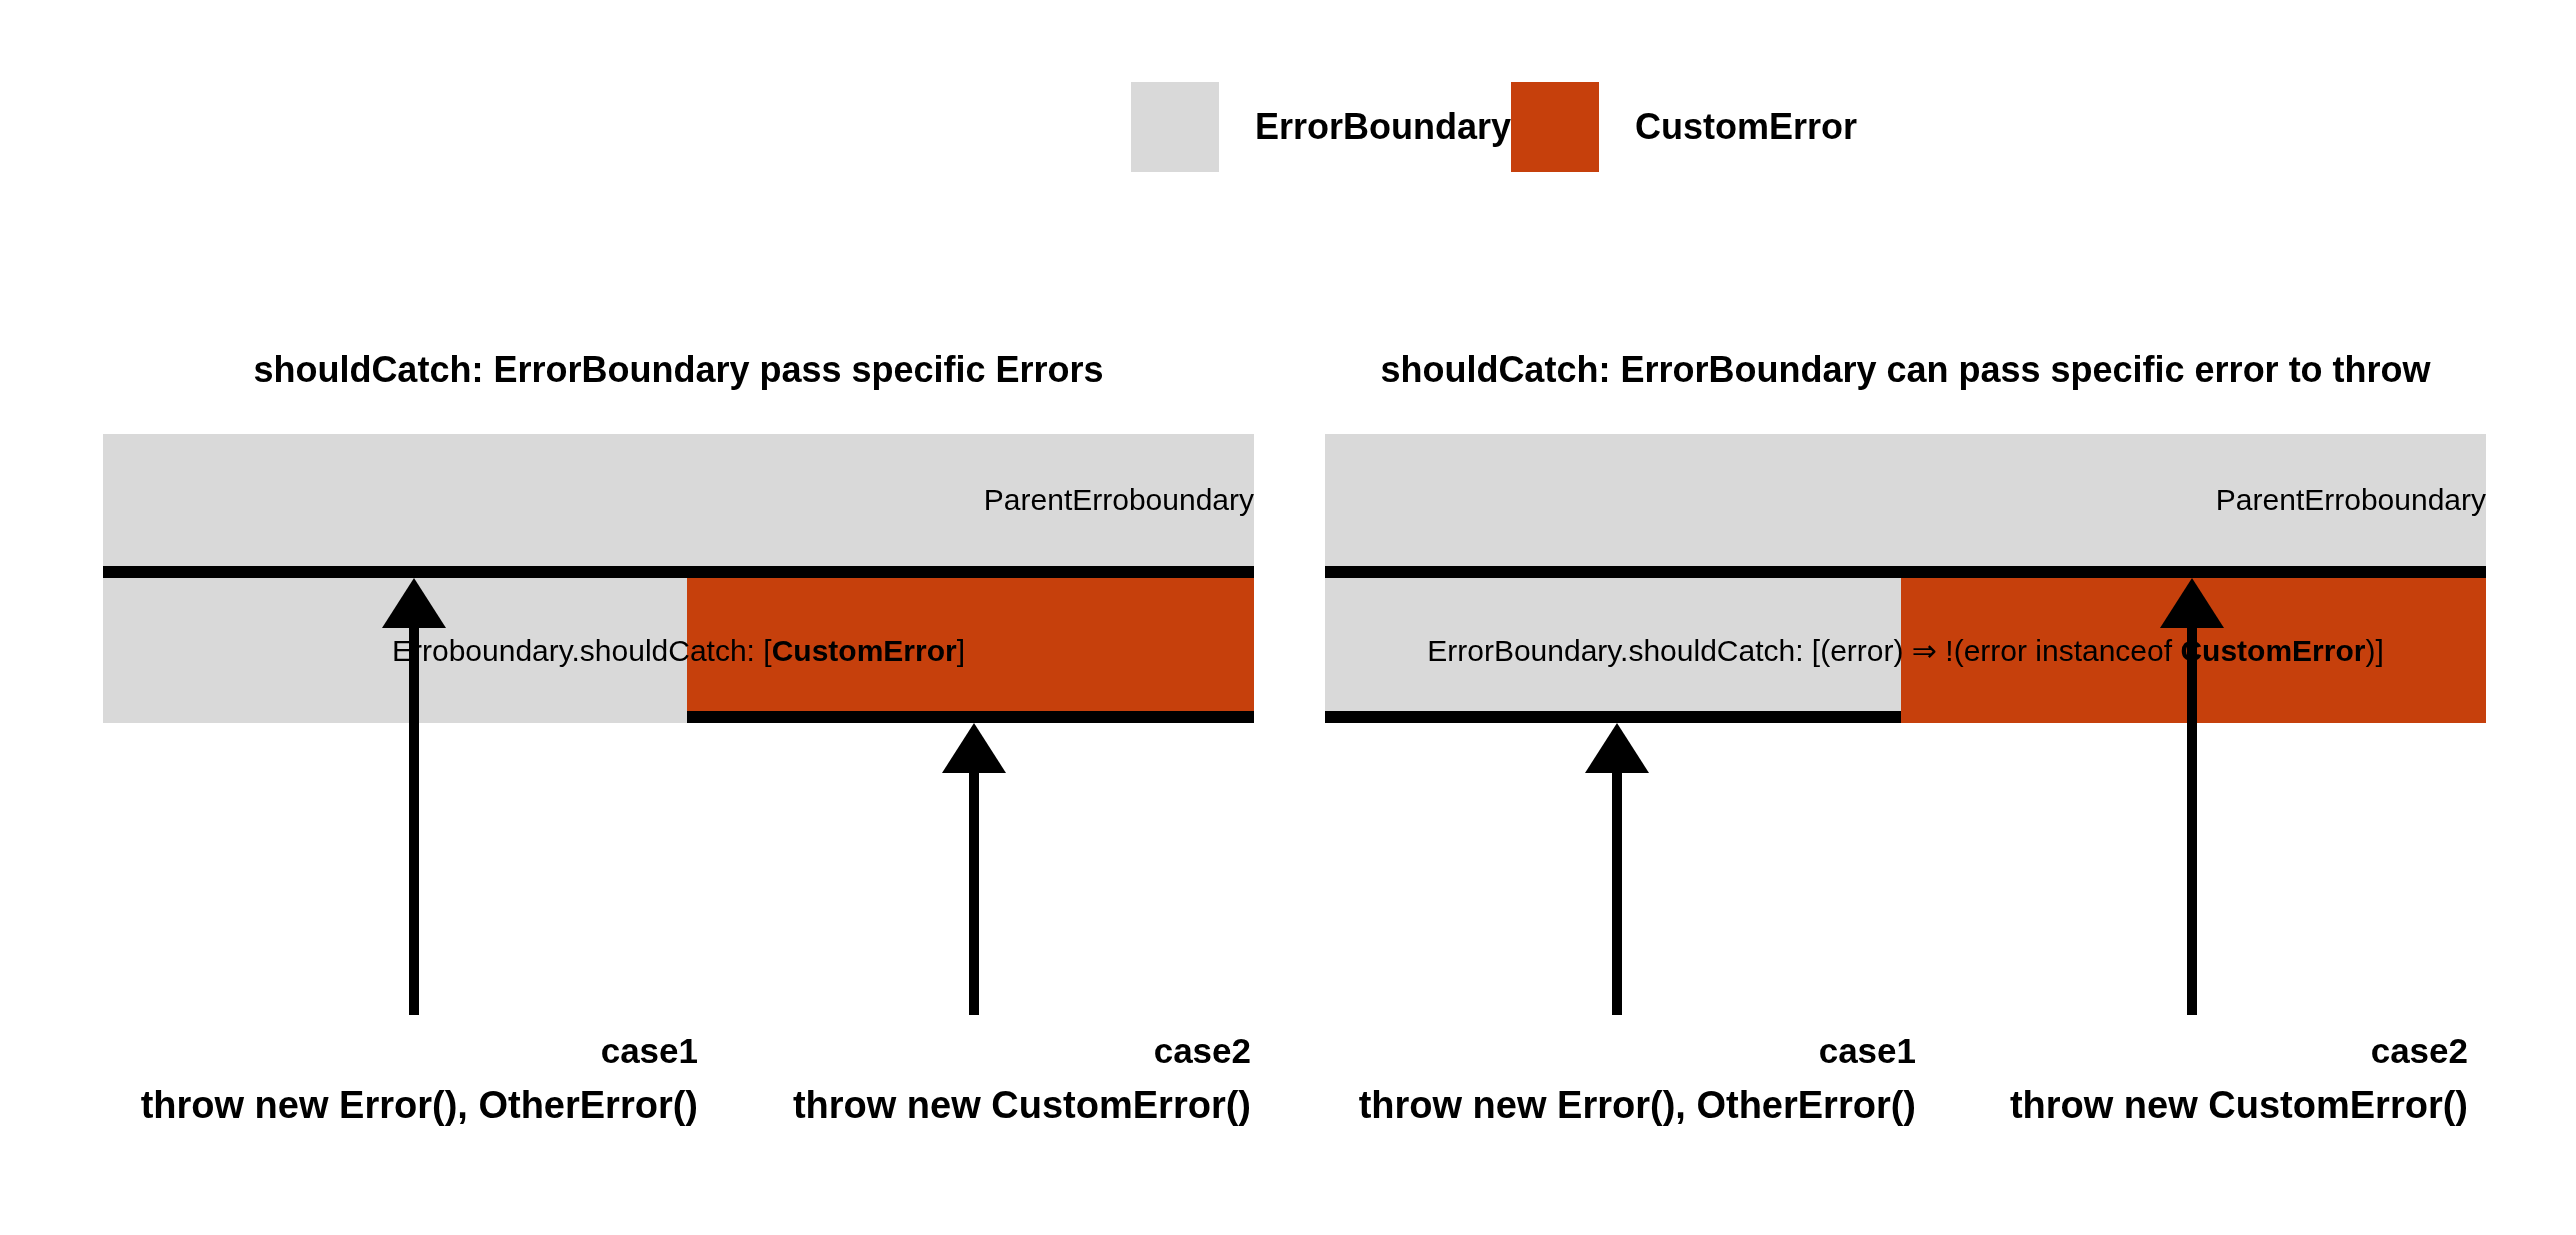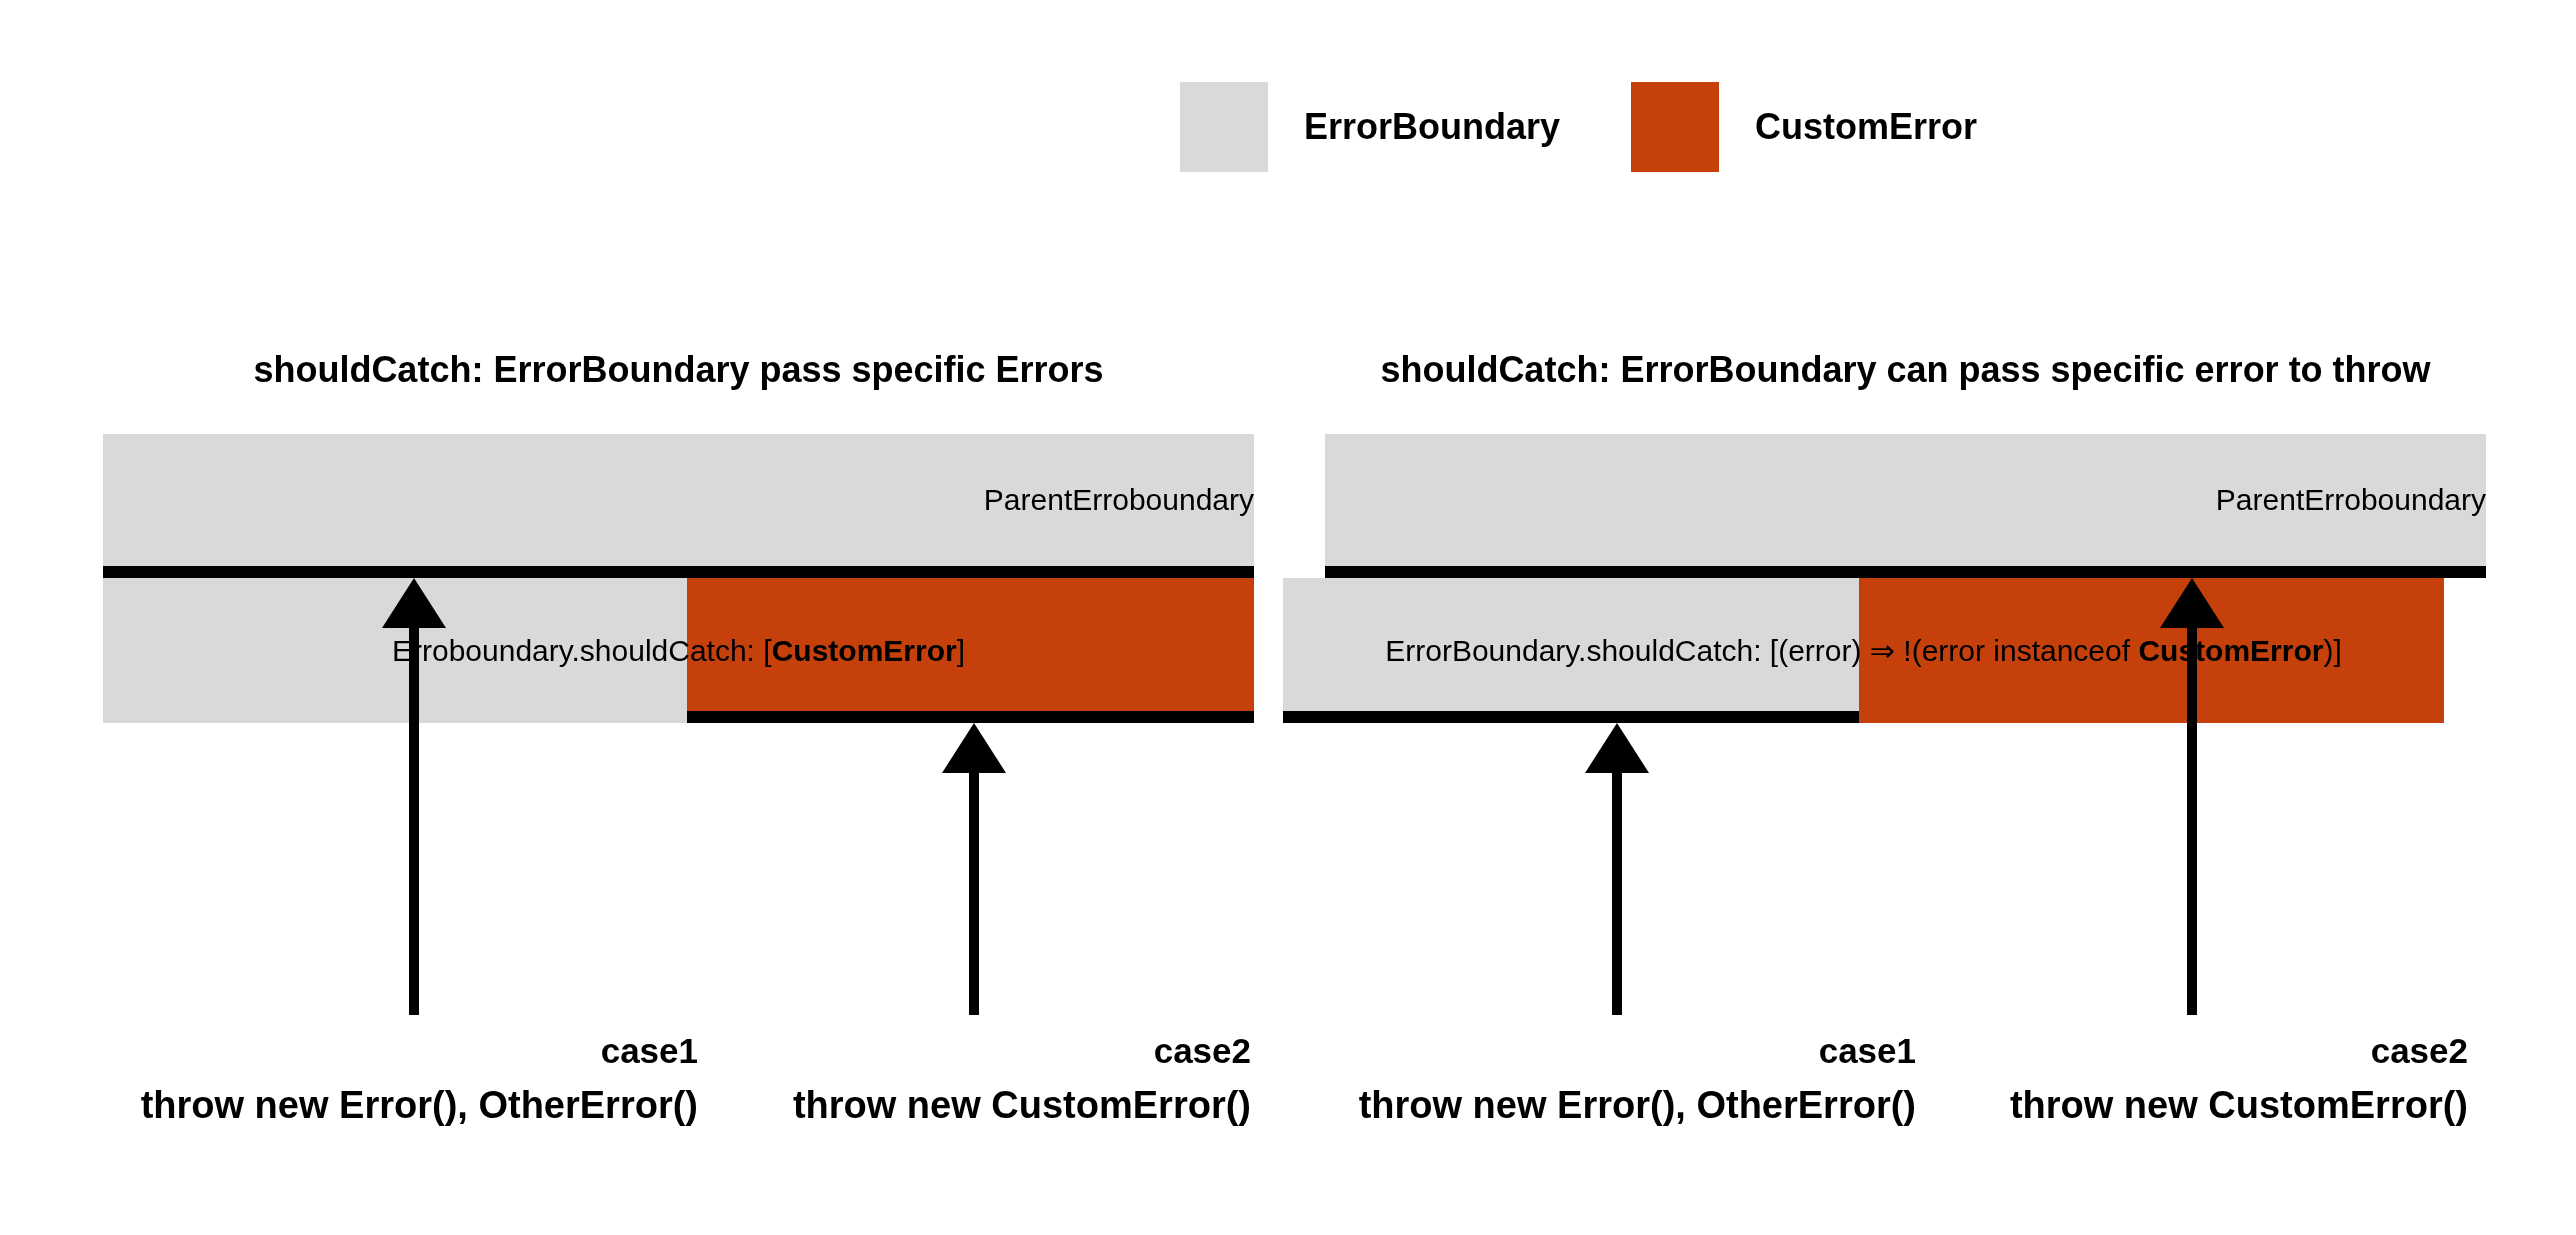--- a/index.html
+++ b/index.html
@@ -7,21 +7,21 @@
     --orange:#c6400c;
     --ink:#000000;
     --bg:#ffffff;
   }
   *{margin:0;padding:0;box-sizing:border-box;}
   html,body{background:var(--bg);}
   body{font-family:"Liberation Sans",sans-serif;color:var(--ink);}
   .canvas{position:relative;width:2576px;height:1236px;background:var(--bg);overflow:hidden;}
 
   
-  .legend{position:absolute;left:1180px;top:82px;height:90px;display:flex;align-items:flex-end;gap:71px;}
+  .legend{position:absolute;left:1131px;top:82px;height:90px;display:flex;align-items:flex-end;}
   .legend-item{display:flex;align-items:center;}
   .swatch{width:88px;height:90px;flex:0 0 auto;}
   .swatch-gray{background:var(--gray);}
   .swatch-catch{background:var(--gray);border-bottom:19px solid var(--ink);}
   .swatch-orange{background:var(--orange);}
   .legend-label{margin-left:36px;font-size:36px;font-weight:700;white-space:nowrap;}
 
   
   .diagram-title{position:absolute;top:348px;font-size:36px;font-weight:700;text-align:center;line-height:44px;white-space:nowrap;}
   .title-left{left:103px;width:1151px;}
@@ -29,21 +29,21 @@
 
   
   .parent-bar{position:absolute;top:434px;height:144px;background:var(--gray);
     border-bottom:12px solid var(--ink);display:flex;align-items:center;justify-content:flex-end;
     font-size:30px;}
   .parent-left{left:103px;width:1151px;}
   .parent-right{left:1325px;width:1161px;}
 
   .child-bar{position:absolute;top:578px;height:145px;display:flex;}
   .child-left{left:103px;width:1151px;}
-  .child-right{left:1283px;width:1161px;}
+  .child-right{left:1325px;width:1161px;}
   .section{height:100%;}
   .section-gray{background:var(--gray);}
   .section-orange{background:var(--orange);}
   .section-catch{border-bottom:12px solid var(--ink);}
   .child-left .section-gray{width:50.7%;}
   .child-left .section-orange{flex:1;}
   .child-right .section-gray{width:49.6%;}
   .child-right .section-orange{flex:1;}
   .child-label{position:absolute;inset:0;display:flex;align-items:center;justify-content:center;
     font-size:30px;white-space:pre;}

